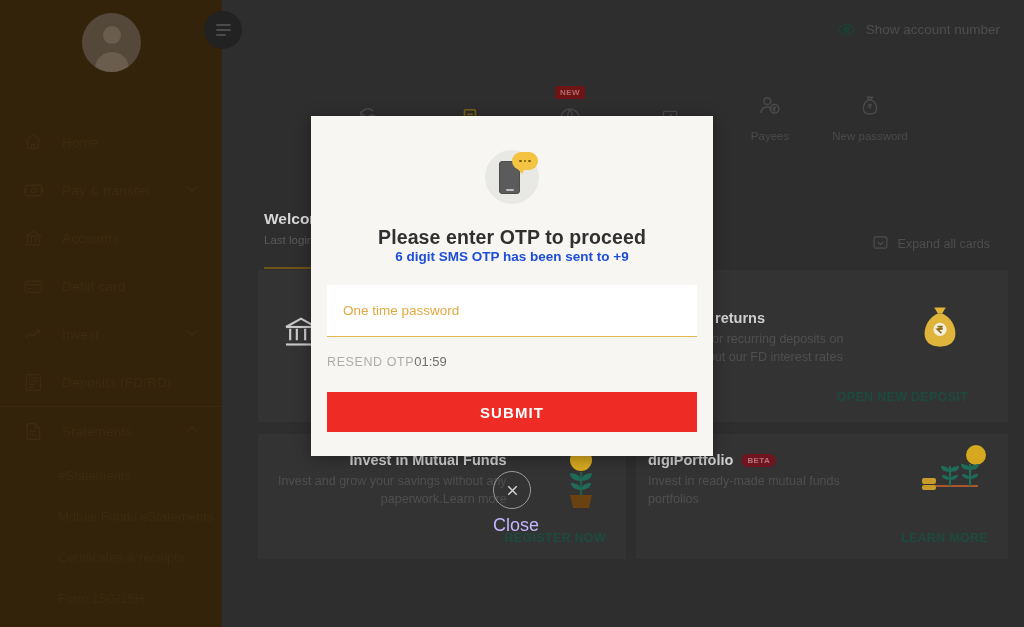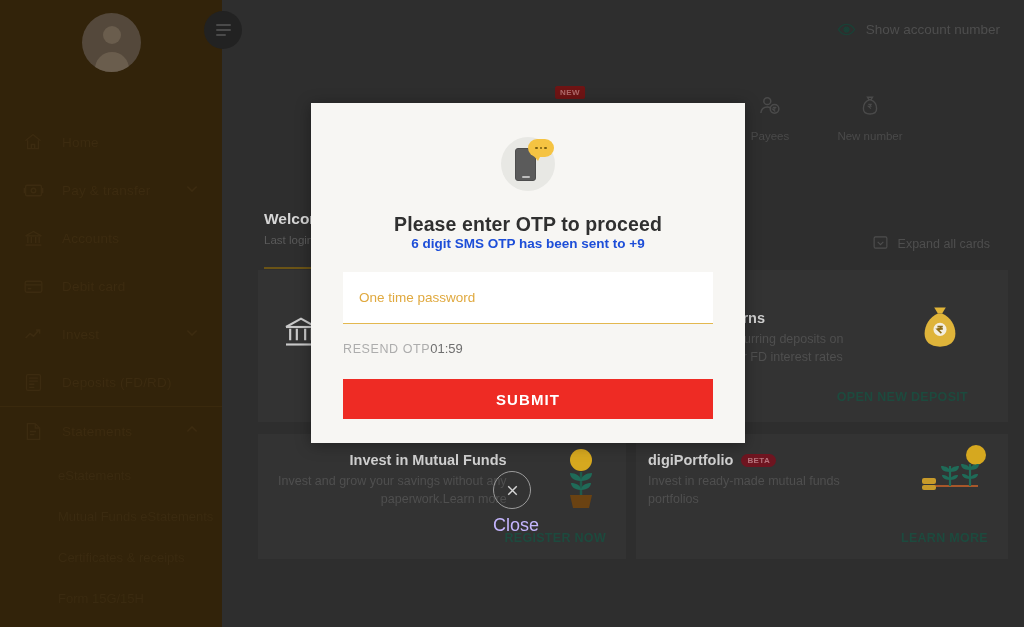--- a/index.html
+++ b/index.html
@@ -146,21 +146,21 @@
     width: 38px; height: 38px; border-radius: 50%;
     border: 1.5px solid #9b9b9b;
     display: flex; align-items: center; justify-content: center;
     color: #d6d6d6;
   }
   .close-label { color: #c4b5fd; font-size: 18px; margin-top: 6px; }
 
   
   .modal {
     position: absolute;
-    left: 311px; top: 103px; width: 434px; height: 340px;
+    left: 311px; top: 116px; width: 402px; height: 340px;
     background: #f7f6f3;
     z-index: 20;
     box-shadow: 0 2px 14px rgba(0,0,0,.35);
     display: flex; flex-direction: column; align-items: center;
   }
   .otp-illus {
     margin-top: 34px; width: 54px; height: 54px; position: relative;
   }
   .otp-circle {
     position: absolute; inset: 0; border-radius: 50%; background: #e8e8e4;
@@ -421,21 +421,21 @@
       </div>
 
       <div class="qa">
         <span class="qa-ico">
           <svg width="24" height="24" viewBox="0 0 24 24" fill="none" stroke="currentColor" stroke-width="1.4">
             <path d="M9.5 3.2h5l-1.6 2.6h-1.8z"></path>
             <path d="M11.1 5.8C7.5 7.3 5.4 10.8 5.4 14.5c0 3.4 2.4 5.5 6.6 5.5s6.6-2.1 6.6-5.5c0-3.7-2.1-7.2-5.7-8.7"></path>
             <path d="M10.3 10.4h3.4M10.3 12.2h3.4M11.4 10.4c1.5 0 1.5 1.8 0 1.8h-1.1l2.6 2.4" stroke-width="1.1"></path>
           </svg>
         </span>
-        <span class="qa-label">New number</span>
+        <span class="qa-label">New password</span>
       </div>
     </div>
 
     <div class="content">
       <div class="welcome-block">
         <div class="welcome-title">Welcome</div>
         <div class="welcome-sub">Last login</div>
       </div>
       <div class="welcome-underline"></div>
 

